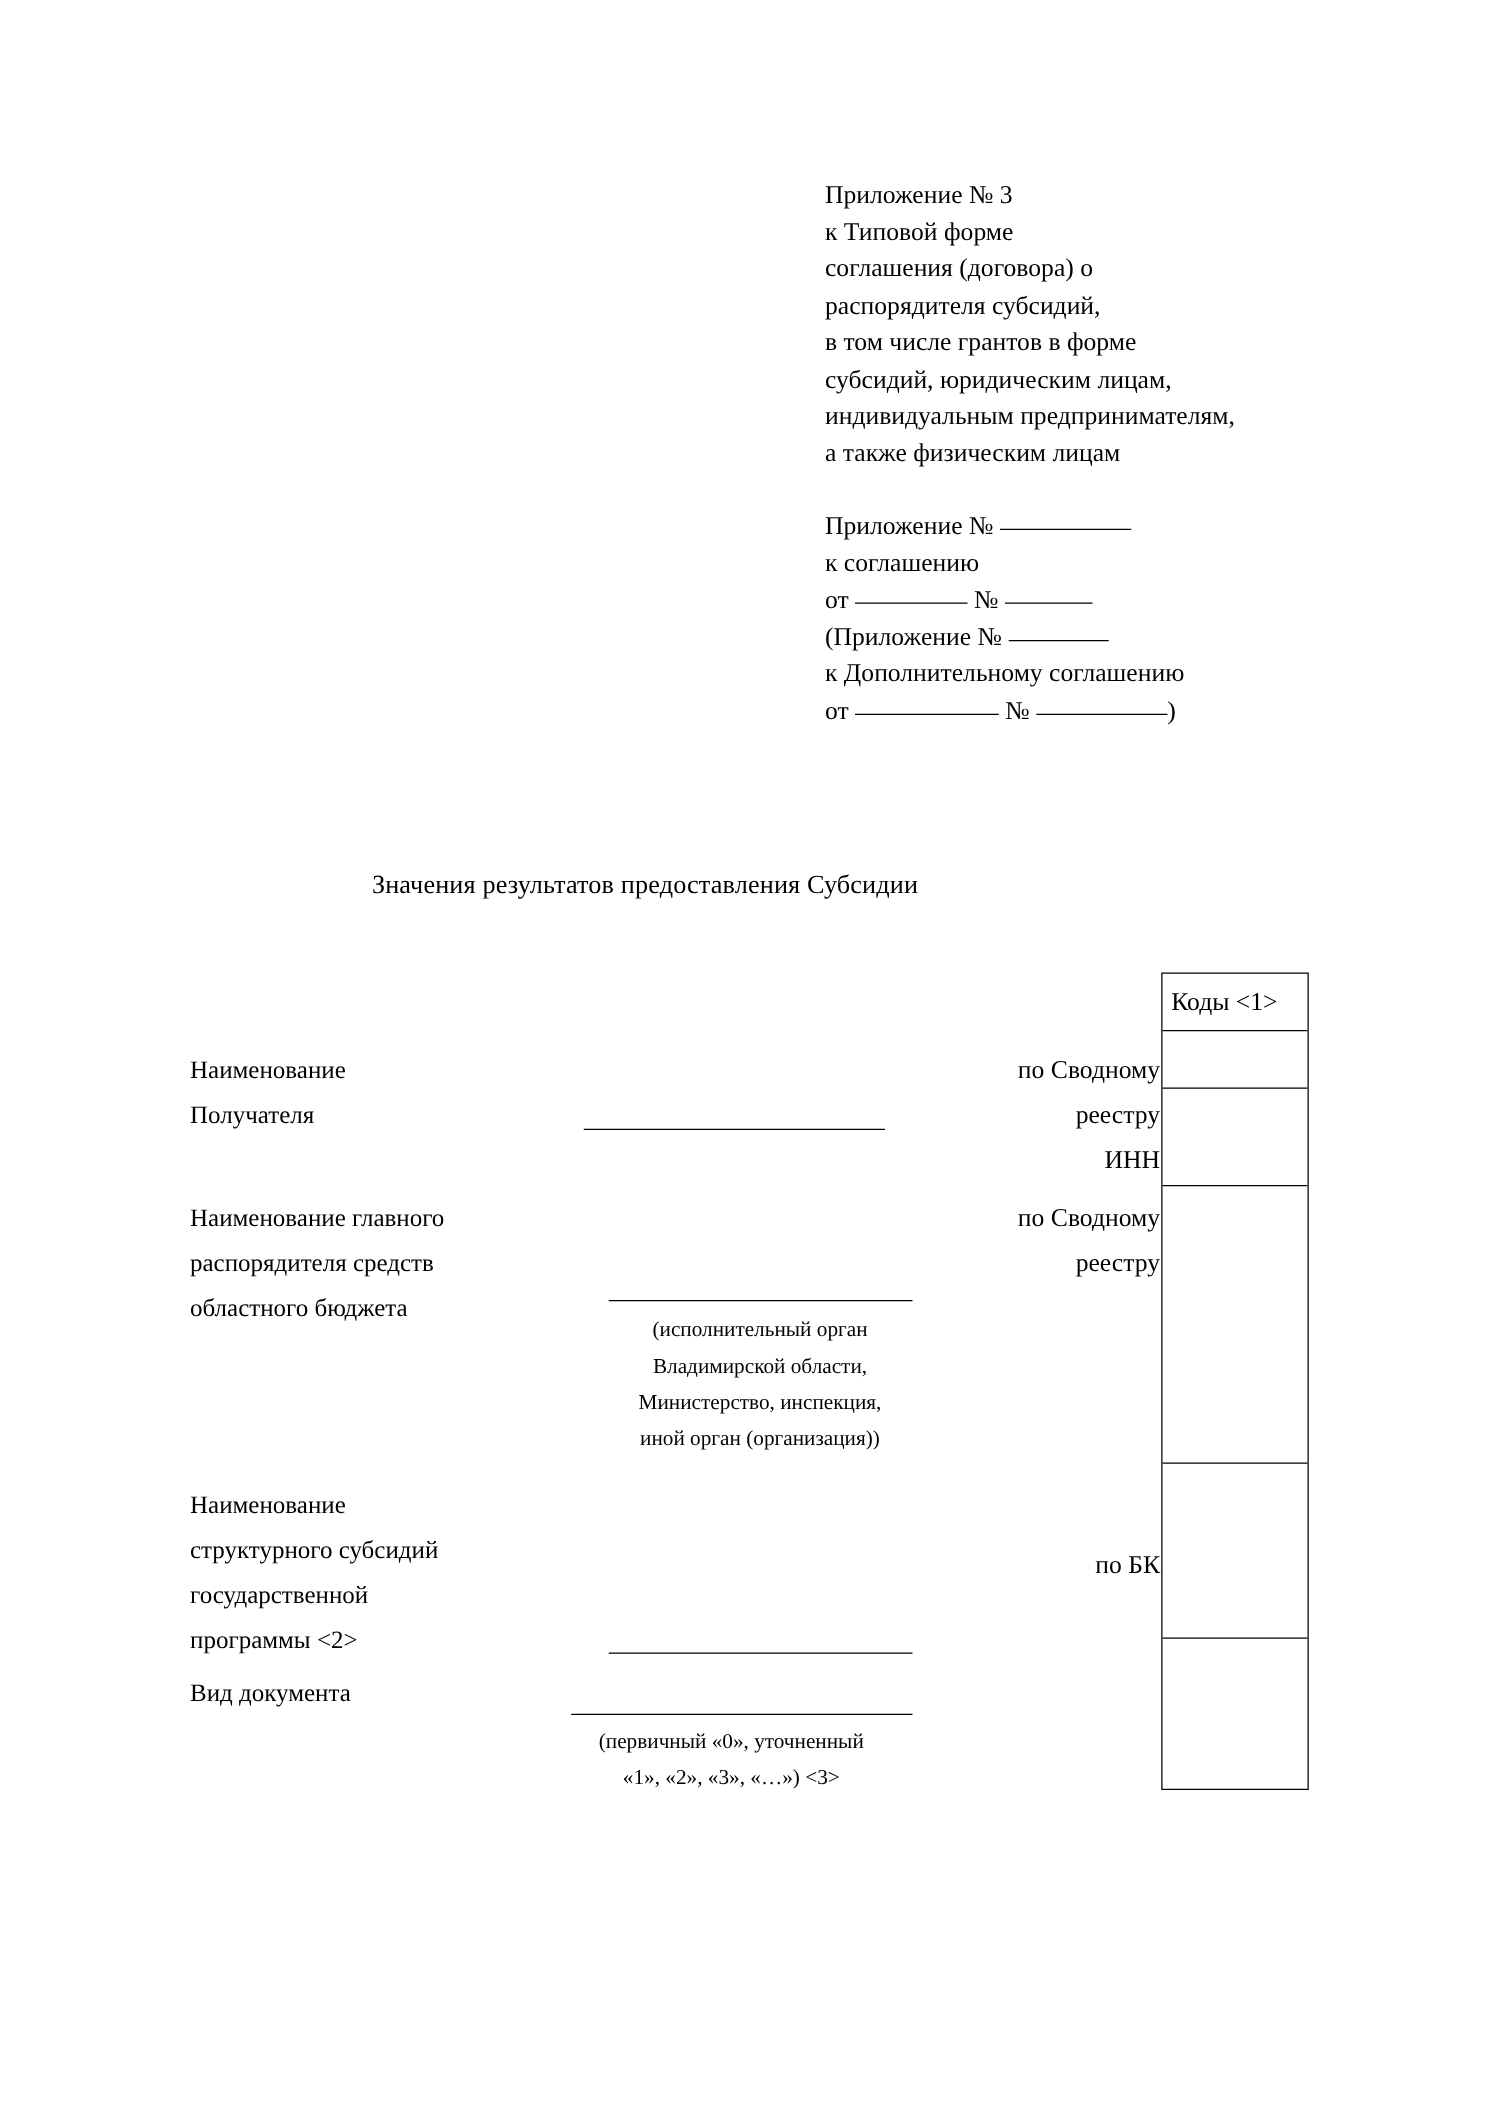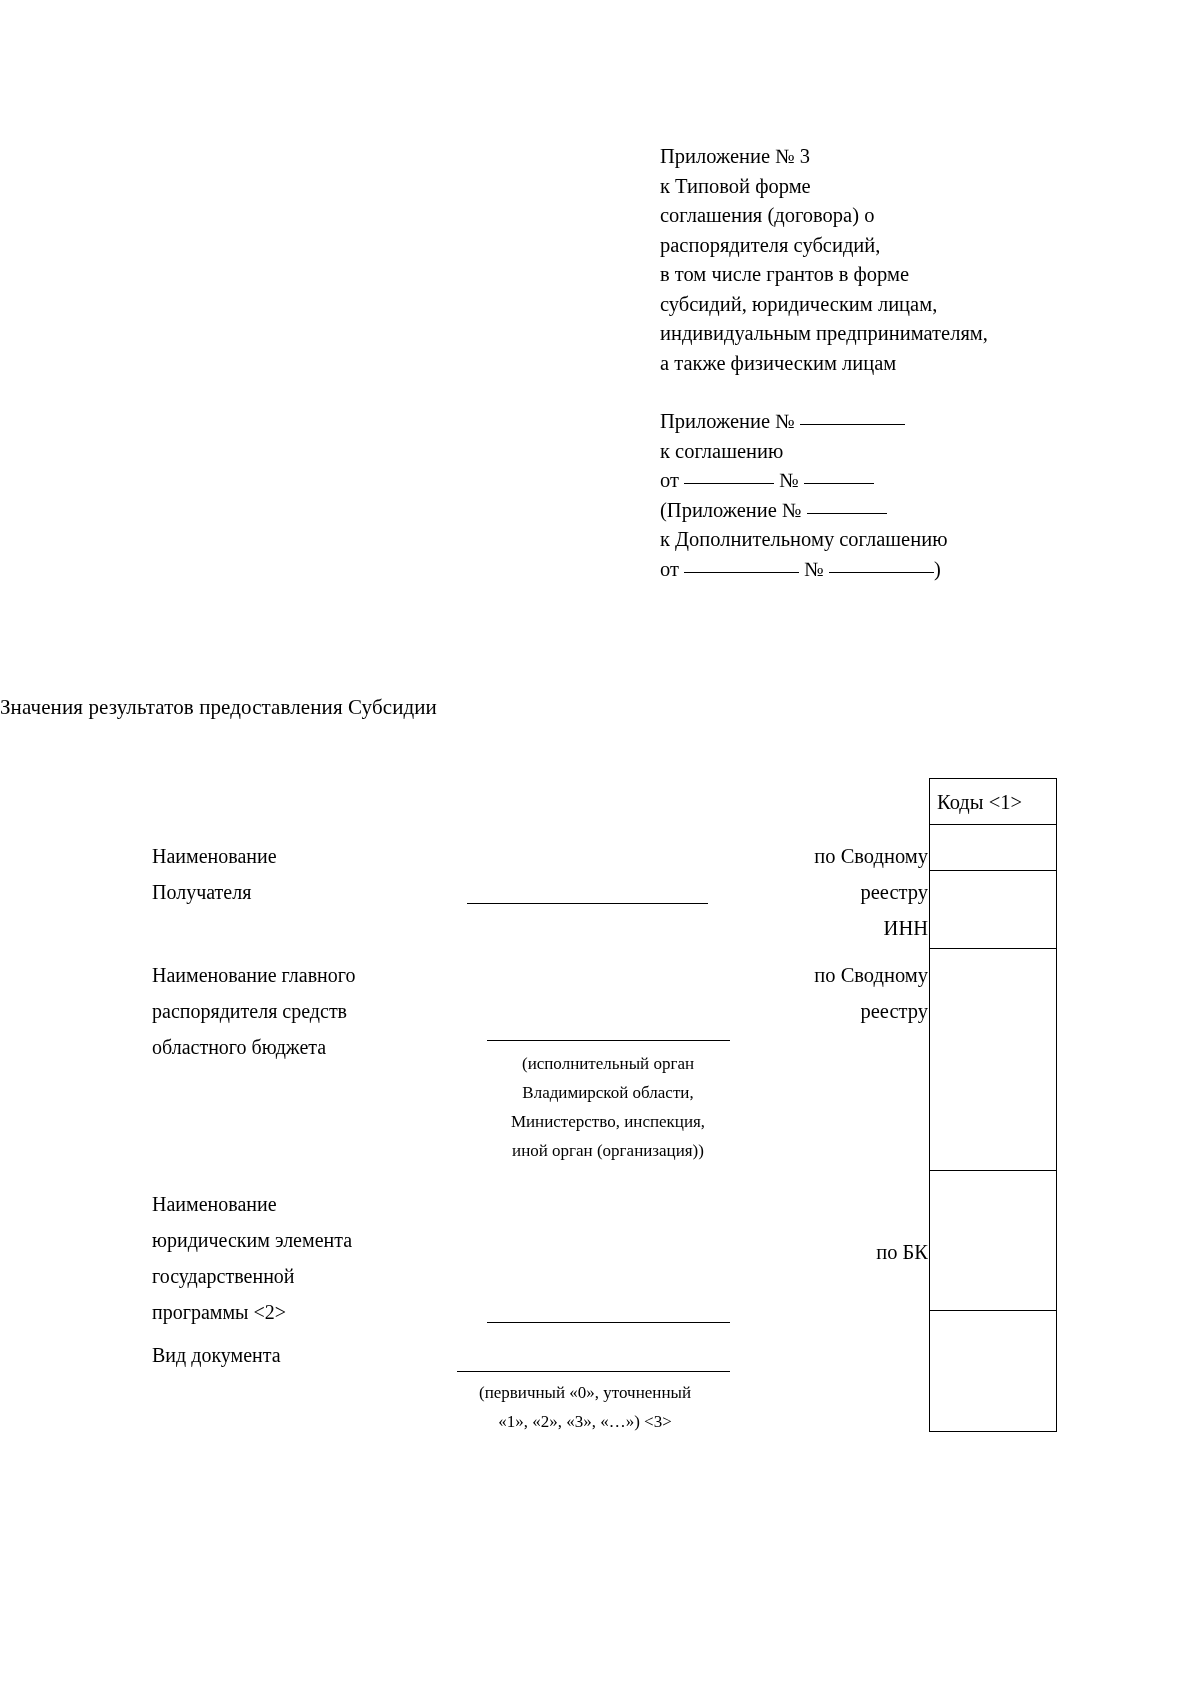--- a/index.html
+++ b/index.html
@@ -46,31 +46,32 @@
   .r-70  { width: 70px; }
   .r-105 { width: 105px; }
   .r-115 { width: 115px; }
 
   
   .doc-title {
     position: absolute;
     left: 0;
     top: 695px;
     width: 1008px;
-    text-align: left;
+    text-align: center;
     font-size: 21px;
     letter-spacing: 0.1px;
+    padding-left: 12px;
   }
 
   
   .codes-table {
     position: absolute;
     left: 929px;
     top: 778px;
-    width: 128px;
+    width: 118px;
     border: 1.6px solid #000;
     box-sizing: border-box;
   }
   .codes-cell {
     box-sizing: border-box;
     border-bottom: 1.6px solid #000;
     height: 46px;
   }
   .codes-cell:last-child { border-bottom: none; }
   .codes-head {
@@ -181,21 +182,21 @@
   <div class="fill-line" style="left:487px; top:1040px; width:243px;"></div>
   <div class="note" style="left:448px; top:1049px; width:320px;">
     <span class="ln">(исполнительный орган</span>
     <span class="ln">Владимирской области,</span>
     <span class="ln">Министерство, инспекция,</span>
     <span class="ln">иной орган (организация))</span>
   </div>
 
   <div class="lbl" style="left:152px; top:1186px;">
     <span class="ln">Наименование</span>
-    <span class="ln">юридическим элемента</span>
+    <span class="ln">структурного субсидий</span>
     <span class="ln">государственной</span>
     <span class="ln">программы &lt;2&gt;</span>
   </div>
   <div class="cap" style="left:628px; top:1186px;margin-top:48px;">
     <span class="ln">по БК</span>
   </div>
   <div class="fill-line" style="left:487px; top:1322px; width:243px;"></div>
 
   <div class="lbl" style="left:152px; top:1337px;">
     <span class="ln">Вид документа</span>

